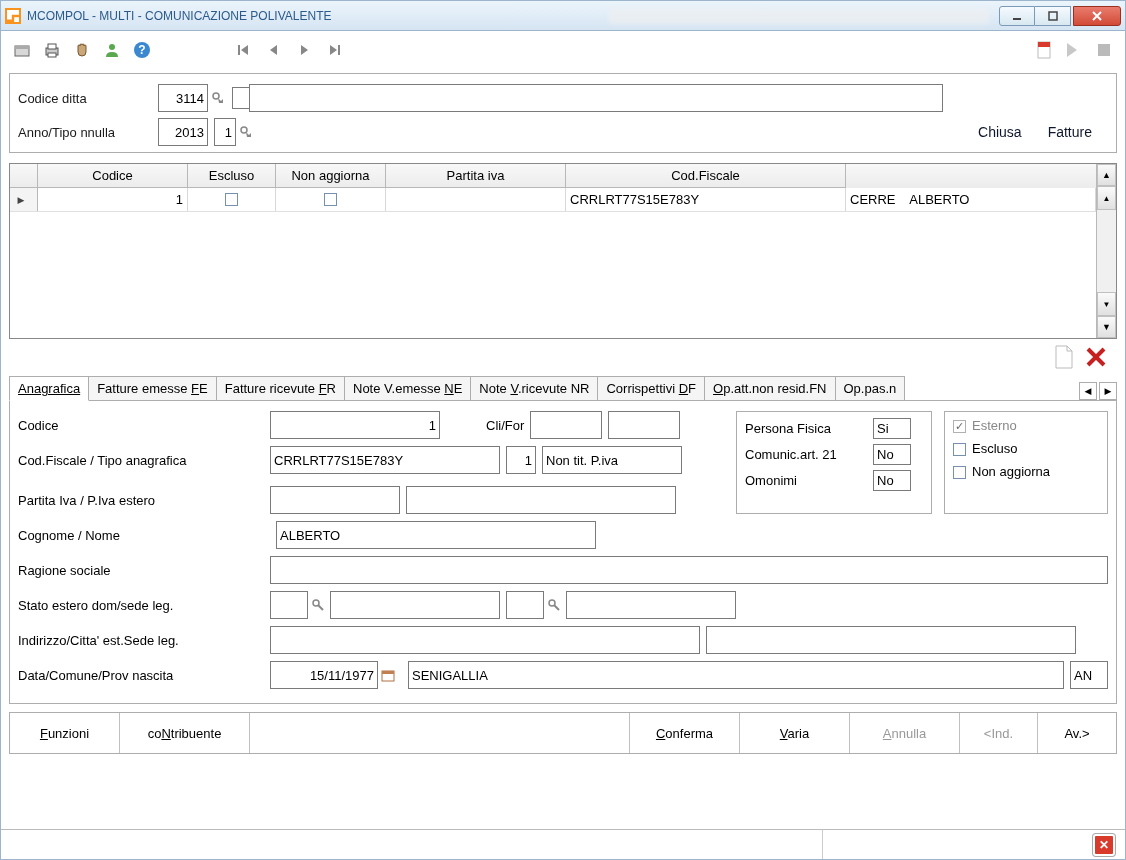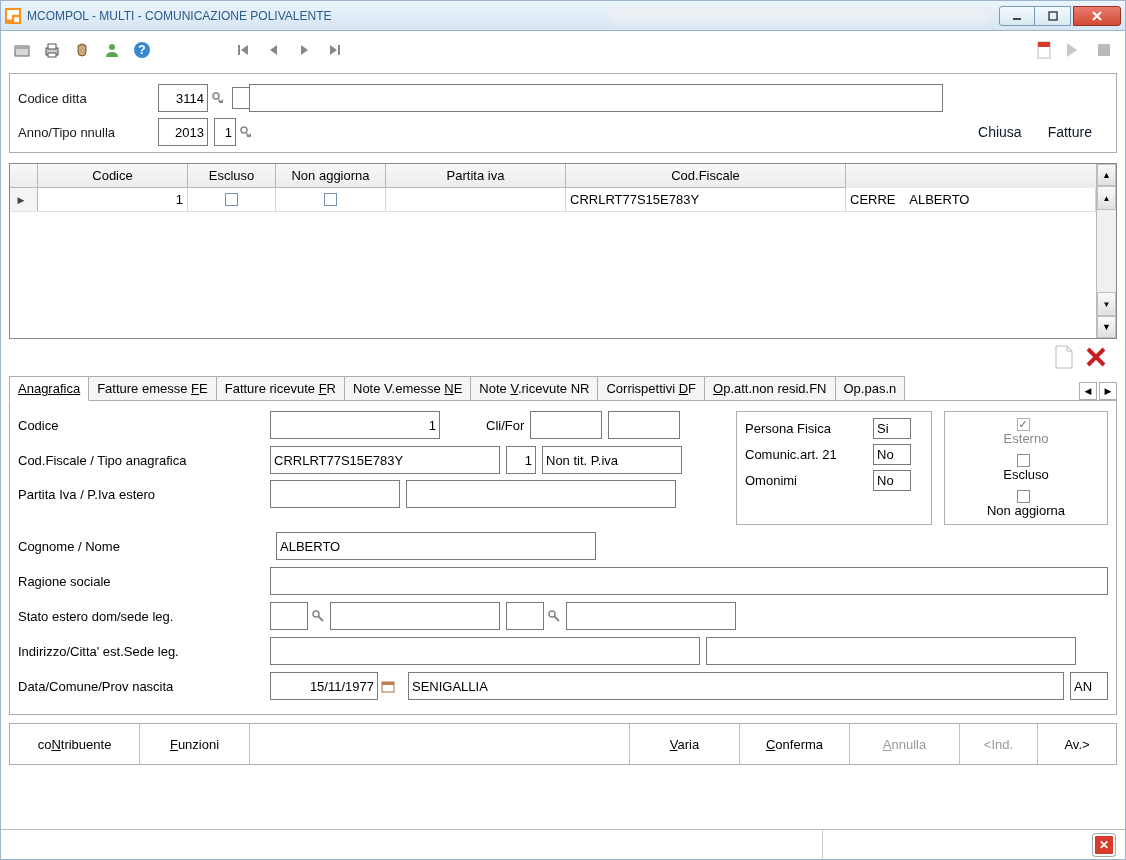--- a/index.html
+++ b/index.html
@@ -60,21 +60,21 @@
 .tabpane { border: 1px solid #adadad; border-top: none; padding: 10px 8px 14px 8px; display: flex; flex-direction: column; gap: 7px; }
 .trow { display: flex; align-items: center; }
 .tlbl { width: 252px; }
 .side-box { border: 1px solid #adadad; padding: 6px 8px; }
 .pf-row { display: flex; align-items: center; margin-bottom: 5px; }
 .pf-lbl { width: 128px; font-size: 13px; }
 .pf-val { width: 38px; height: 21px; border: 1px solid #7a7a7a; padding: 0 3px; display: flex; align-items: center; font-size: 13px; }
 .ck { width: 13px; height: 13px; border: 1px solid #7890b0; margin-right: 6px; display: inline-flex; align-items: center; justify-content: center; }
 .ck.disabled { border-color: #b0b0b0; color: #888; }
 .ck.checked::after { content: "✓"; font-size: 11px; color: #666; }
-.cklbl { font-size: 13px; display: flex; align-items: center; flex-direction: column; }
+.cklbl { font-size: 13px; display: flex; align-items: flex-end; }
 .cklbl.disabled { color: #888; }
 
 
 .btnbar { border: 1px solid #adadad; height: 42px; background: #fff; display: flex; align-items: stretch; margin-top: 8px; }
 .bb { border-right: 1px solid #c0c0c0; min-width: 110px; display: flex; align-items: center; justify-content: center; font-size: 13px; cursor: pointer; }
 .bb.disabled { color: #999; cursor: default; }
 .bb.sm { min-width: 78px; }
 .bb .ul { text-decoration: underline; }
 .bb:last-child { border-right: none; }
 
@@ -289,21 +289,21 @@
       <div style="display:flex;gap:12px">
         <div style="flex:1">
           <div class="trow" style="margin-bottom:7px">
             <div class="tlbl">Codice</div>
             <input class="inp ra" style="width: 170px;" value="1">
             <div style="width:46px"></div>
             <div style="margin-right:6px">Cli/For</div>
             <input class="inp" style="width: 72px;">
             <input class="inp" style="width: 72px; margin-left: 6px;">
           </div>
-          <div class="trow" style="margin-bottom:6px">
+          <div class="trow" style="margin-bottom:12px">
             <div class="tlbl">Cod.Fiscale / Tipo anagrafica</div>
             <input class="inp" style="width: 230px;" value="CRRLRT77S15E783Y">
             <input class="inp ra" style="width: 30px; margin-left: 6px;" value="1">
             <input class="inp" style="width: 140px; margin-left: 6px;" value="Non tit. P.iva">
           </div>
           <div class="trow">
             <div class="tlbl">Partita Iva / P.Iva estero</div>
             <input class="inp" style="width: 130px;">
             <input class="inp" style="width: 270px; margin-left: 6px;">
           </div>
@@ -378,32 +378,32 @@
               <rect x="1" y="3" width="12" height="10" fill="#fff" stroke="#b07040"></rect>
               <rect x="1" y="3" width="12" height="3" fill="#c08050"></rect>
             </svg>
           </div>
         <input class="inp" style="flex: 1 1 0%; margin-left: 12px;" value="SENIGALLIA">
         <input class="inp" style="width: 38px; margin-left: 6px;" value="AN">
       </div>
     </div>
 
     <div class="btnbar">
+      <div class="bb">
+          <span><span class="ul">F</span>unzioni</span>
+        </div>
       <div class="bb" style="min-width:130px">
           <span>co<span class="ul">N</span>tribuente</span>
         </div>
-      <div class="bb">
-          <span><span class="ul">F</span>unzioni</span>
-        </div>
       <div style="flex:1;border-right:1px solid #c0c0c0"></div>
       <div class="bb">
+          <span><span class="ul">C</span>onferma</span>
+        </div>
+      <div class="bb">
           <span><span class="ul">V</span>aria</span>
-        </div>
-      <div class="bb">
-          <span><span class="ul">C</span>onferma</span>
         </div>
       <div class="bb disabled">
           <span><span class="ul">A</span>nnulla</span>
         </div>
       <div class="bb sm disabled">&lt;Ind.</div>
       <div class="bb sm">Av.&gt;</div>
     </div>
 
   </div>
 

